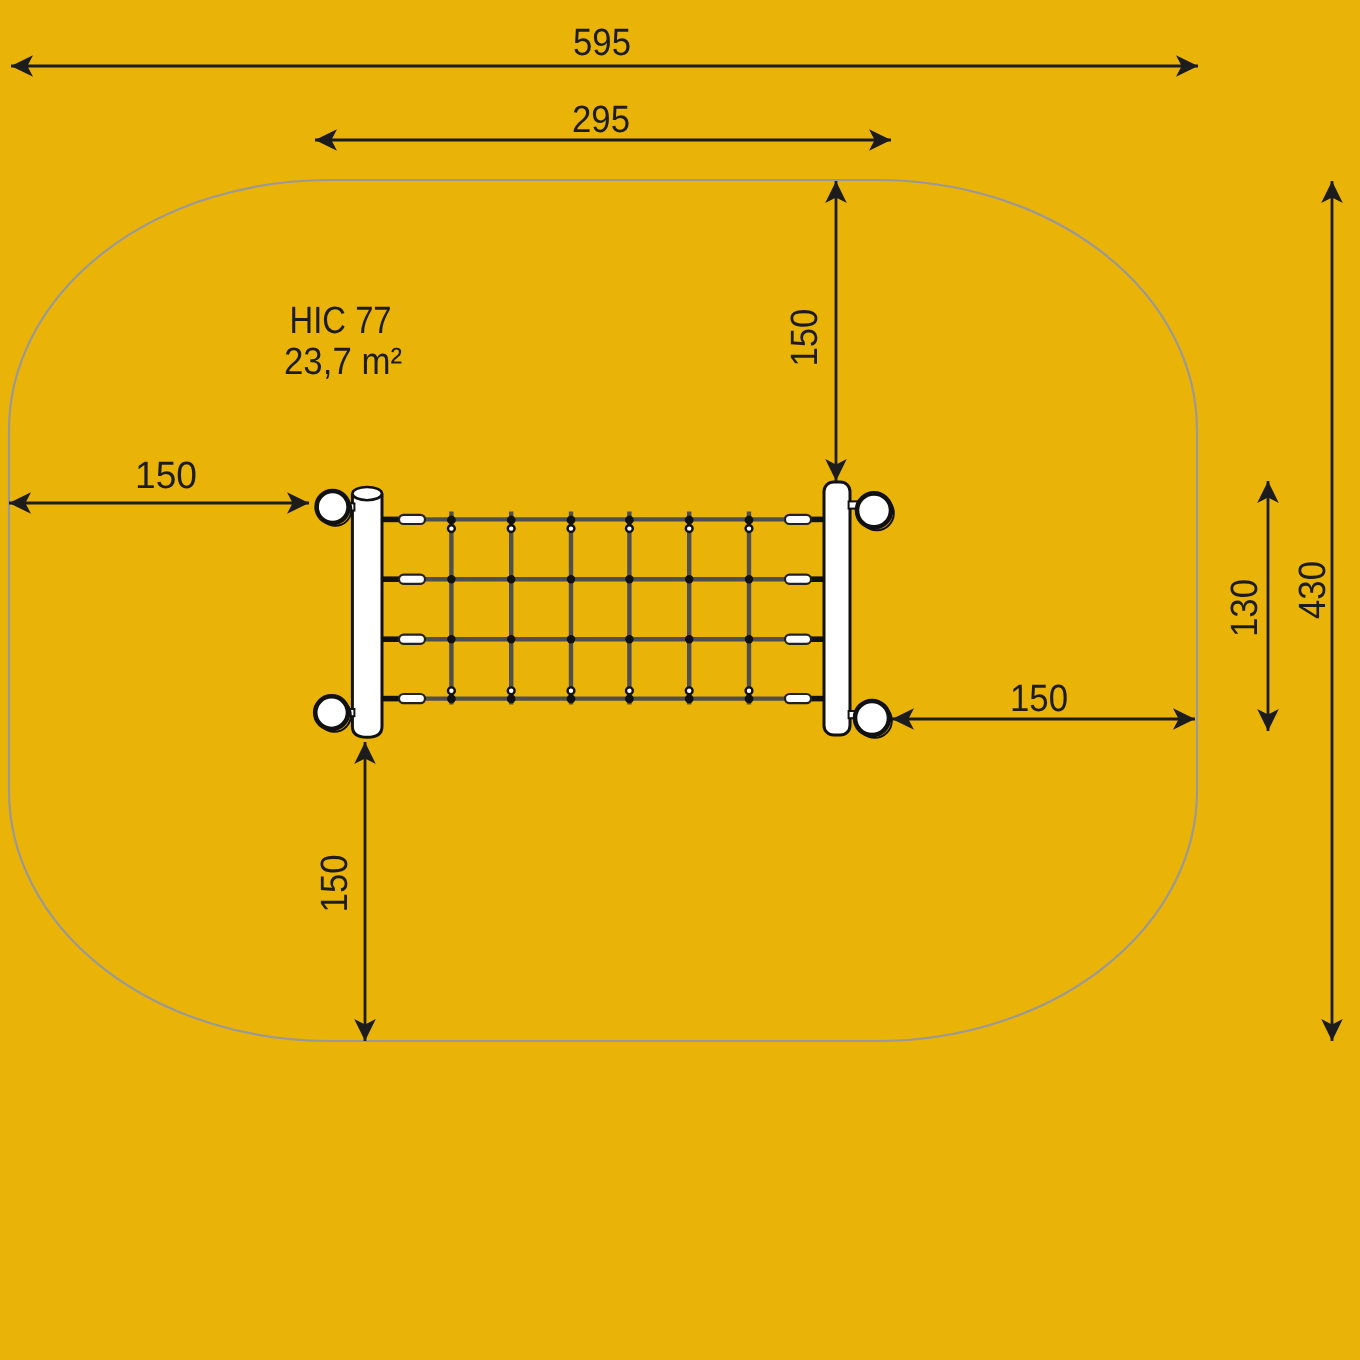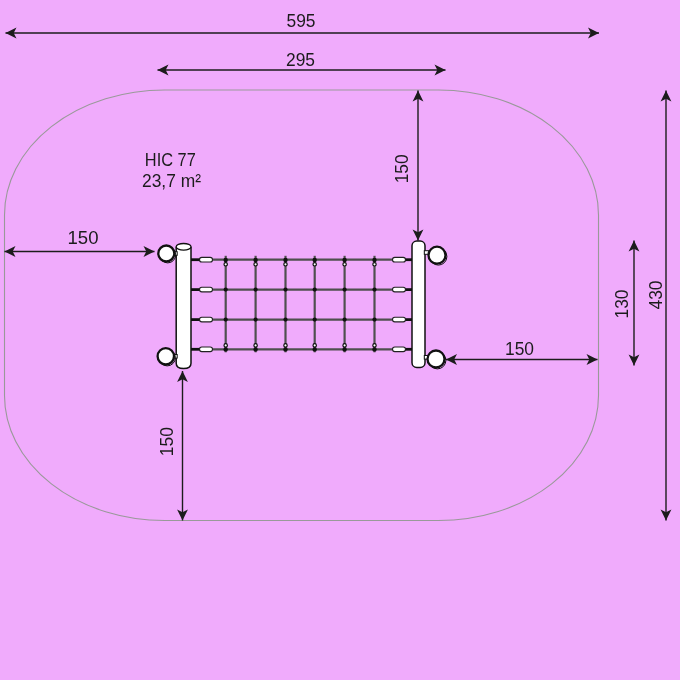--- a/index.html
+++ b/index.html
@@ -1,16 +1,16 @@
 <!DOCTYPE html>
 <html><head>
 <meta charset="utf-8">
 <style>
   html,body{margin:0;padding:0;background:#fff;}
-  .wrap{width:680px;height:680px;position:relative;background:#f0abfc;}
+  .wrap{width:680px;height:680px;position:relative;background:#eab308;}
   text{font-family:"Liberation Sans",sans-serif;fill:#1c1c1c;}
 </style>
 </head>
 <body>
 <div class="wrap">
 <svg width="680" height="680" viewBox="0 0 680 680">
 <defs>
   <marker id="ah" viewBox="-1 -6 13 12" refX="11" refY="0" markerWidth="13" markerHeight="12" orient="auto-start-reverse" markerUnits="userSpaceOnUse">
     <path d="M11,0 L0,5.4 L2.8,0 L0,-5.4 Z" fill="#1c1c1c"></path>
   </marker>

